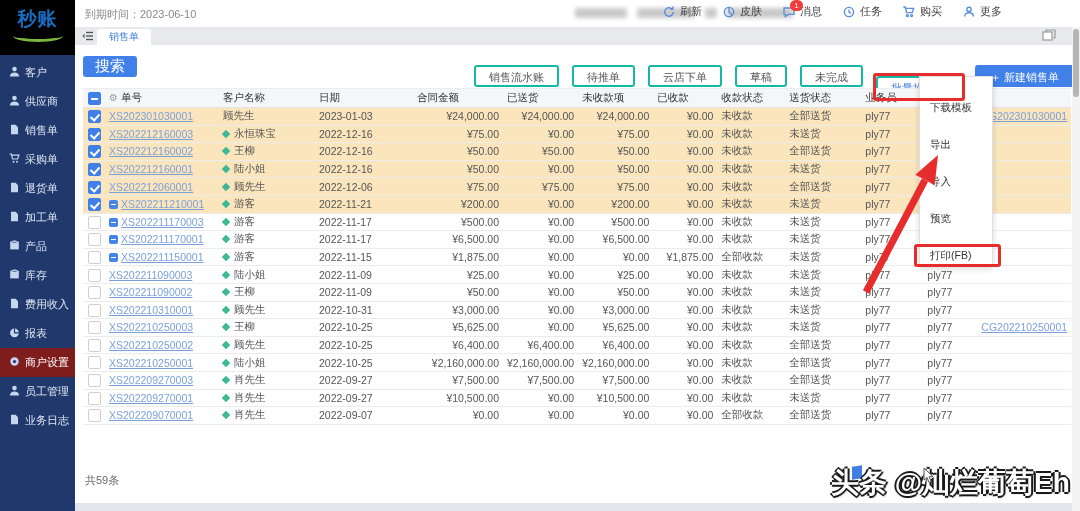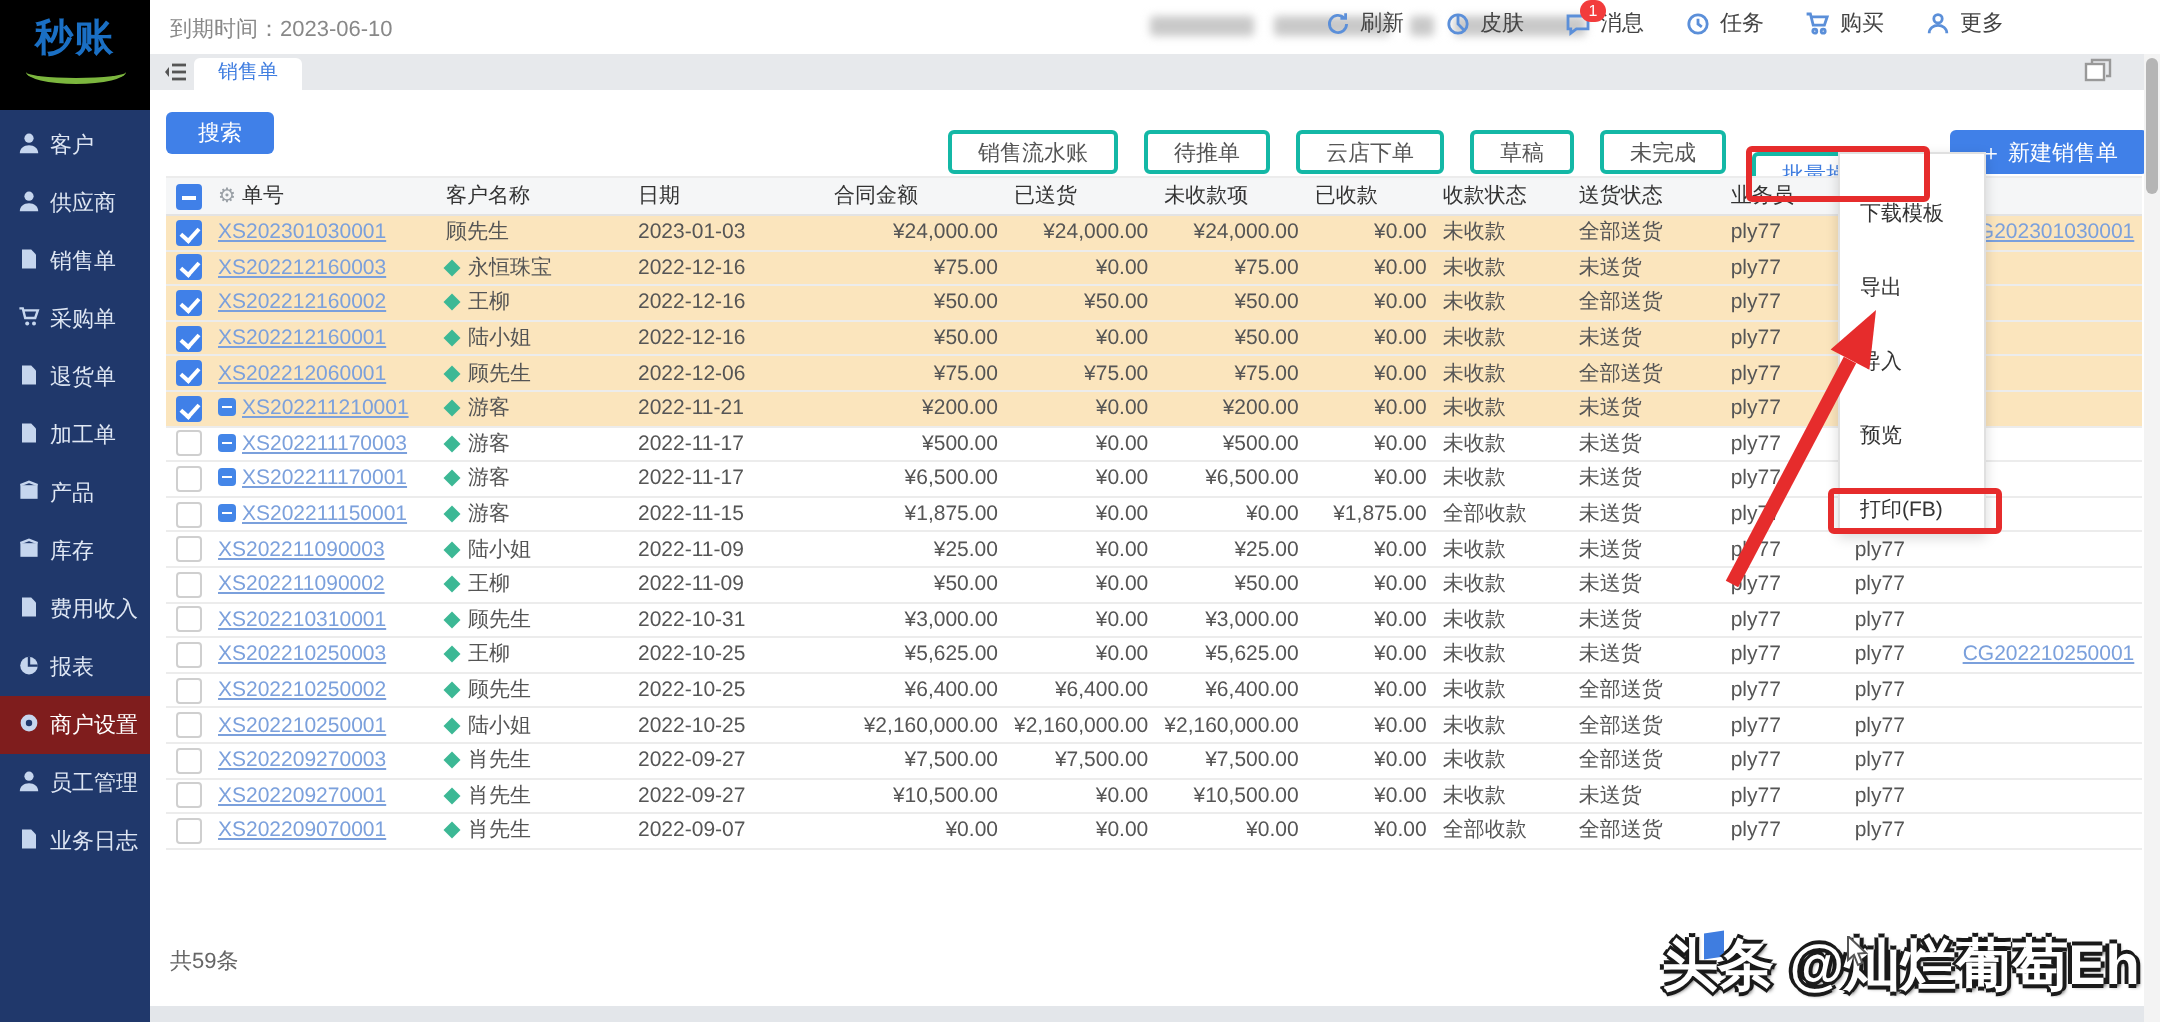--- a/index.html
+++ b/index.html
@@ -27,21 +27,21 @@
   .panel-icon{position:absolute;right:24px;top:2px;cursor:pointer;}
   
   .sidebar{position:absolute;left:0;top:55px;width:75px;height:456px;background:#20386b;z-index:3;padding-top:3px;box-sizing:border-box;}
   .side-item{height:29px;display:flex;align-items:center;padding-left:9px;gap:5px;color:#dfe7f4;font-size:11px;cursor:pointer;}
   .side-item.active{background:#7f1d1d;color:#fff;}
   .side-item svg{flex:0 0 auto;}
   .side-scroll{position:absolute;left:0;top:365px;width:3px;height:45px;background:#aebad1;border-radius:2px;}
   
   .main{position:absolute;left:75px;top:45px;width:1005px;height:458px;background:#fff;}
   .search-btn{position:absolute;left:8px;top:11px;width:54px;height:21px;background:#4080e8;color:#fff;border:none;
-              border-radius:3px;font-size:11px;cursor:pointer;font-family:inherit;}
+              border-radius:3px;font-size:15px;cursor:pointer;font-family:inherit;}
   .toolbar-right{position:absolute;top:8px;right:6px;display:flex;gap:13px;align-items:center;}
   .tb-btn{height:22px;line-height:20px;padding:0 13px;background:#fff;border:2px solid #14b8a6;border-radius:3px;
           color:#555;font-size:11px;cursor:pointer;white-space:nowrap;box-sizing:border-box;}
   .tb-btn.batch{color:#3f7de0;position:relative;margin-top:23px;}
   .caret{display:inline-block;width:0;height:0;border-left:4px solid transparent;border-right:4px solid transparent;
          border-top:5px solid #3f7de0;margin-left:4px;vertical-align:middle;}
   .tb-btn.primary{background:#4080e8;border-color:#4080e8;color:#fff;}
   .annot-ring{position:absolute;left:-5px;top:-5px;right:-5px;bottom:-5px;border:3px solid #e62c2c;border-radius:3px;pointer-events:none;z-index:9;}
   
   .grid{position:absolute;left:8px;top:43px;border-collapse:collapse;table-layout:fixed;font-size:10.5px;}

